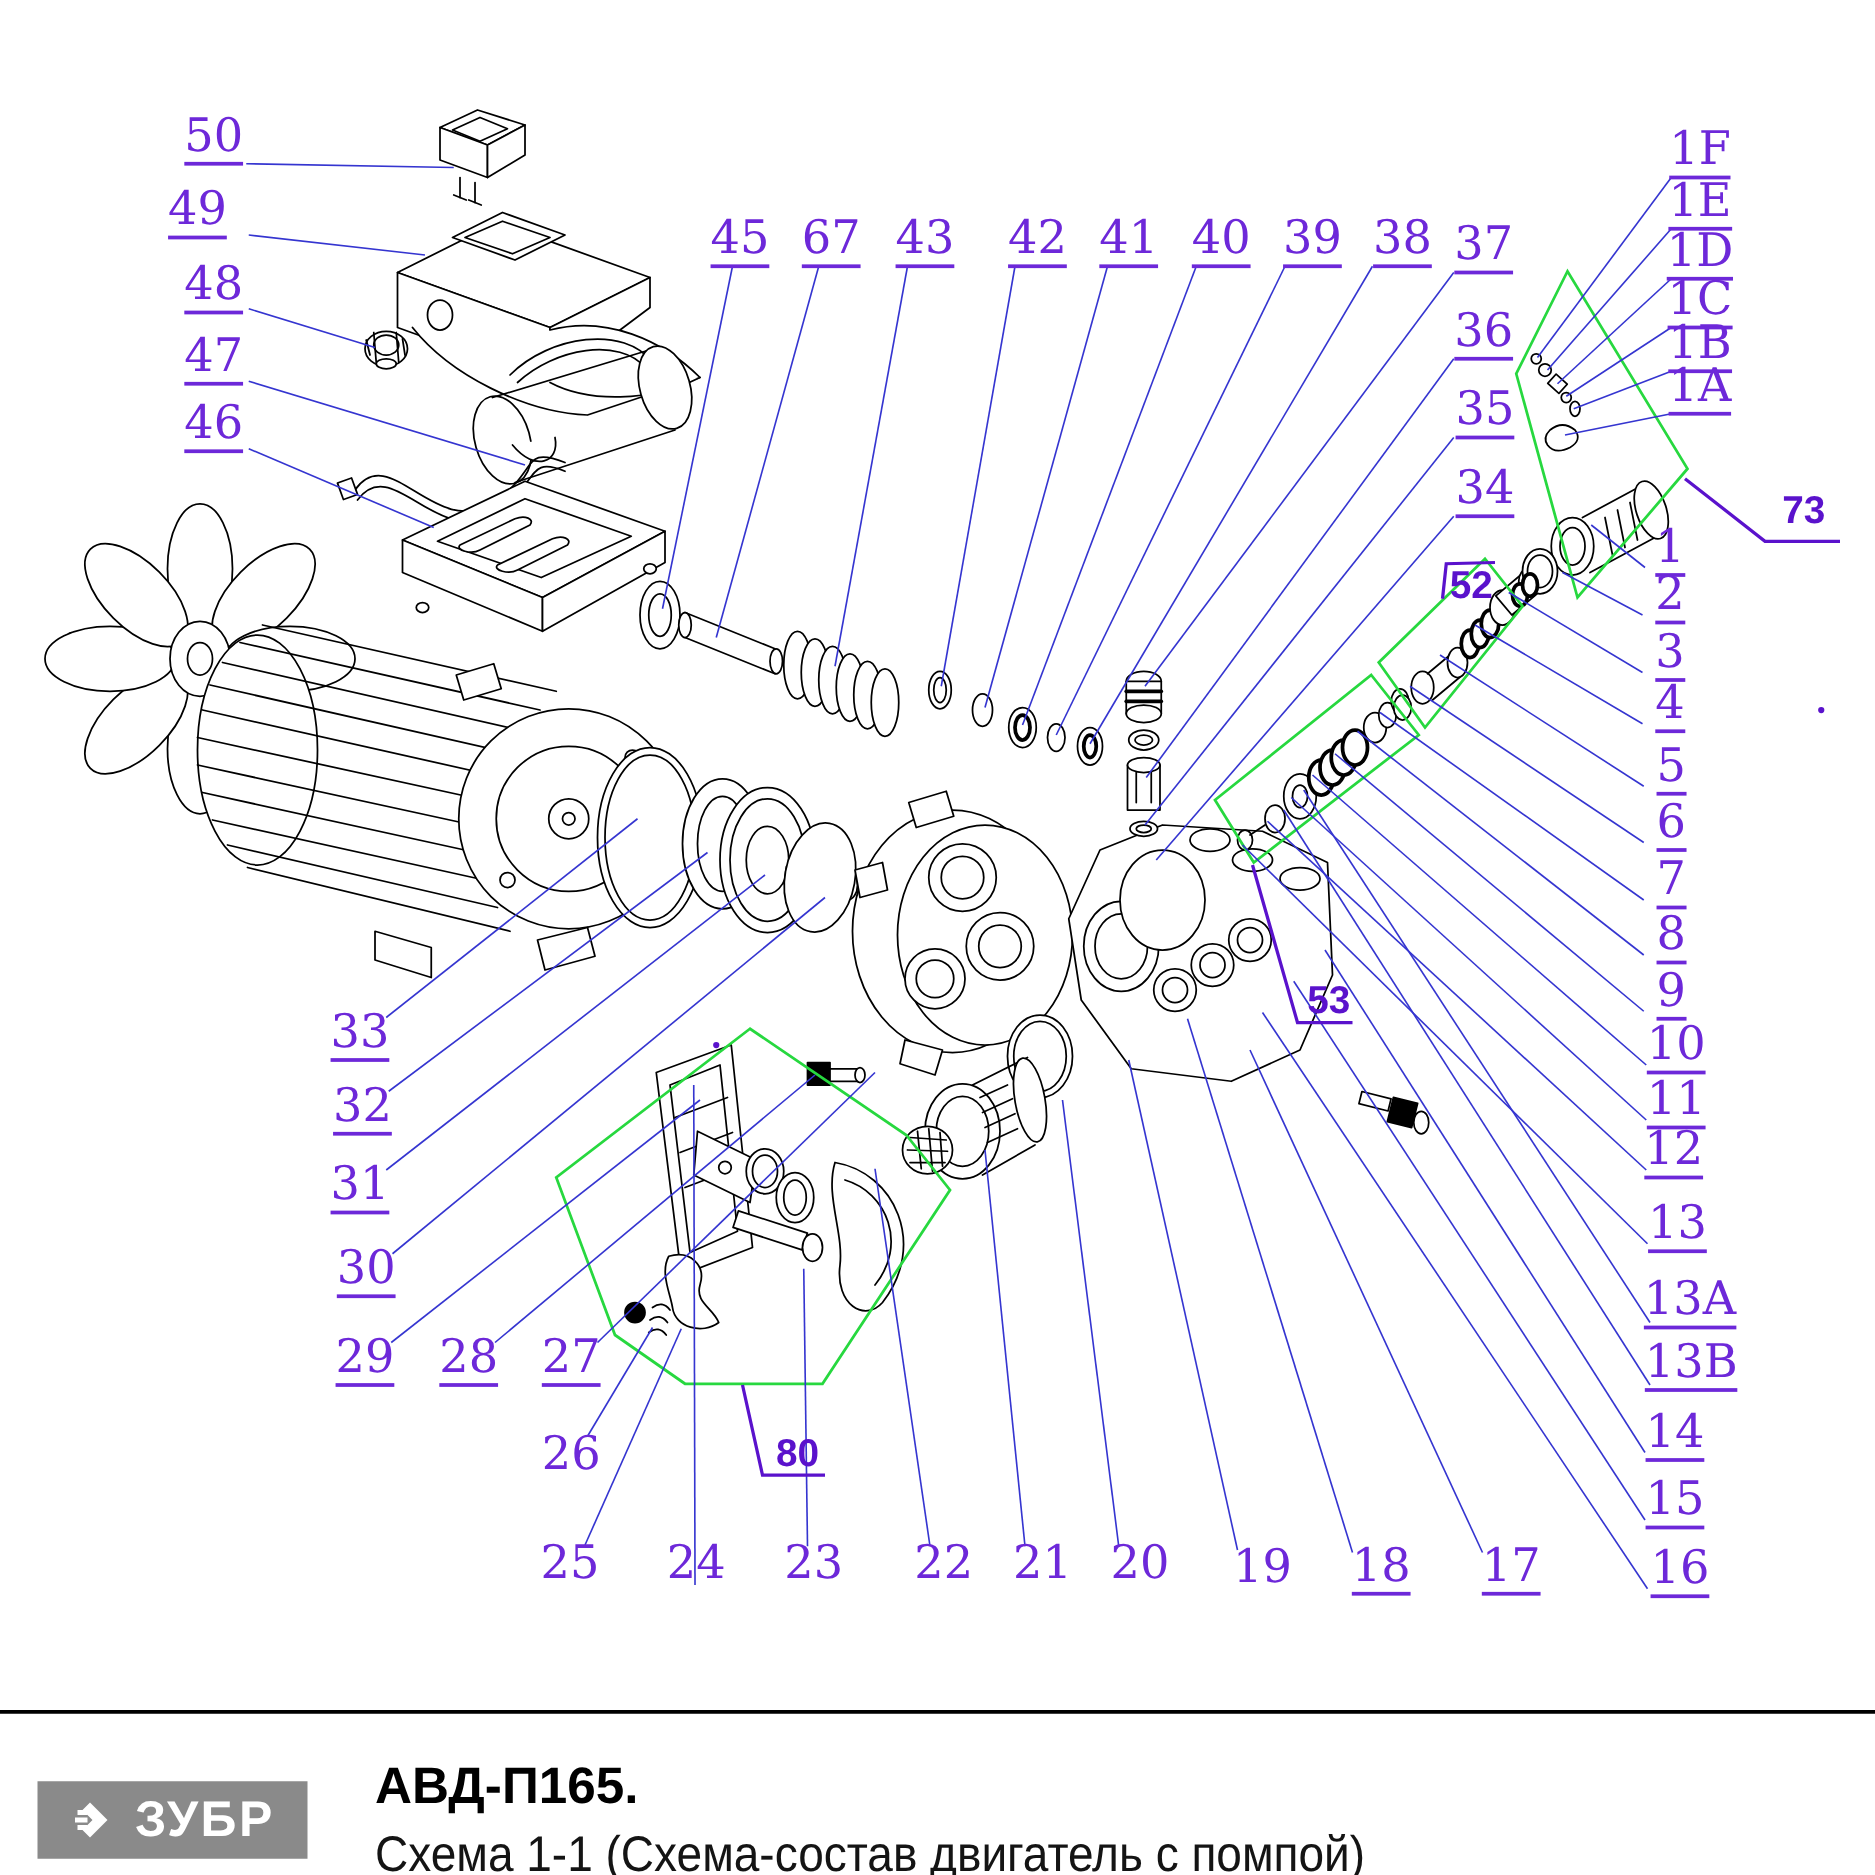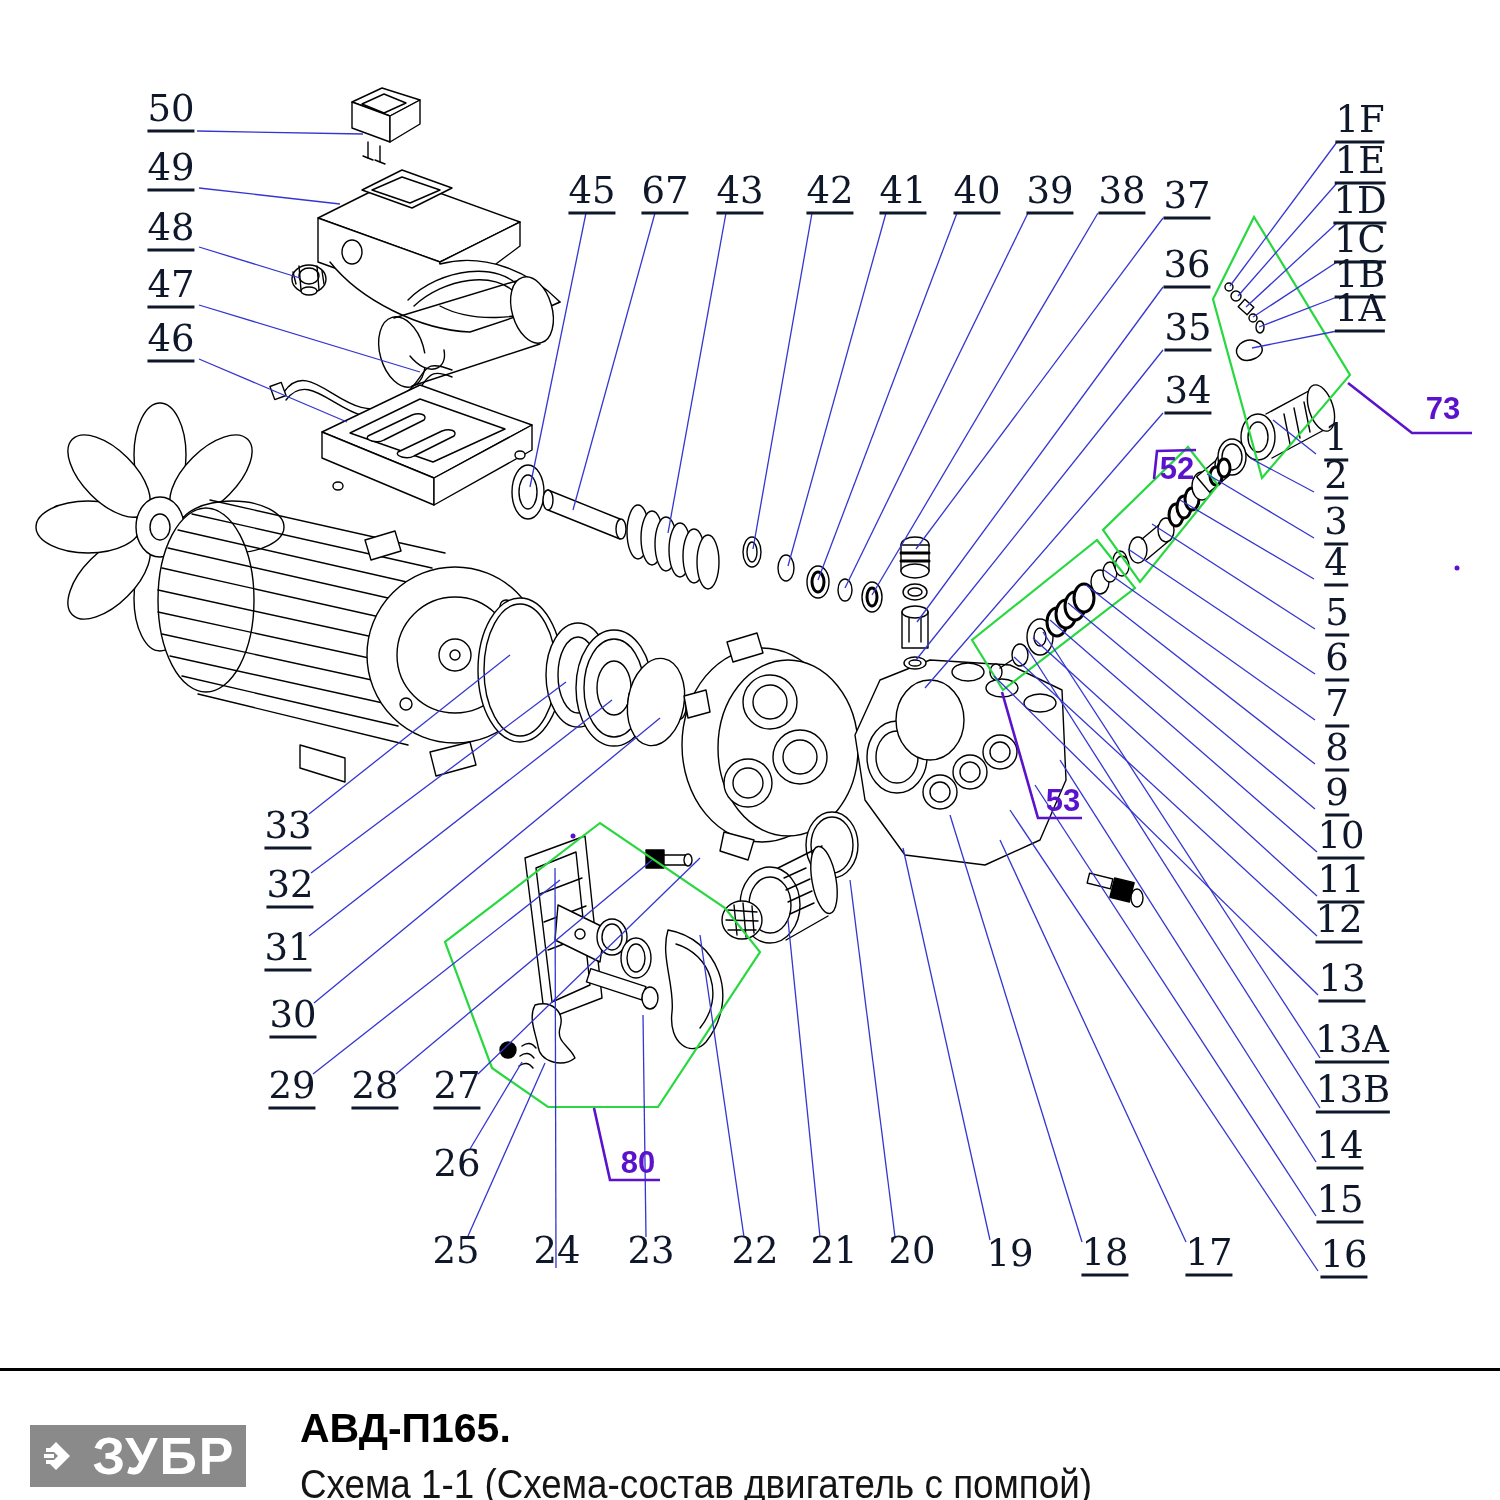--- a/index.html
+++ b/index.html
@@ -1,28 +1,28 @@
 <!DOCTYPE html>
 <html><head>
 <meta charset="utf-8">
 <style>
   html,body{margin:0;padding:0;background:#ffffff;}
   .stage{position:relative;width:1500px;height:1500px;background:#fff;overflow:hidden;
          font-family:"DejaVu Serif", serif;}
   svg.layer{position:absolute;left:0;top:0;width:1500px;height:1500px;}
   #labels{position:absolute;left:0;top:0;width:1500px;height:1500px;pointer-events:none;}
   .plabel{position:absolute;transform:translate(-50%,-50%);white-space:nowrap;line-height:1;}
-  .plabel.blue{color:#0f172a;font-family:"DejaVu Serif",serif;font-size:37px;font-weight:500;}
+  .plabel.blue{color:#6d28d9;font-family:"DejaVu Serif",serif;font-size:37px;font-weight:500;}
   .plabel.purple{color:#5a12cc;font-family:"Liberation Sans",sans-serif;font-size:31px;font-weight:bold;}
   .plabel.ul{border-bottom:3px solid currentColor;padding-bottom:3px;}
   .footer{position:absolute;left:0;top:1368px;width:1500px;}
   .footer-rule{height:3px;background:#000;width:1500px;}
   .footer-row{display:flex;align-items:center;margin-top:34px;margin-left:30px;}
   .logo-box{width:216px;height:62px;background:#8a8a8a;display:flex;align-items:center;justify-content:center;gap:8px;}
-  .logo-text{color:#fff;font-family:"Liberation Sans",sans-serif;font-weight:bold;font-size:52px;letter-spacing:2px;}
+  .logo-text{color:#fff;font-family:"Liberation Sans",sans-serif;font-weight:bold;font-size:40px;letter-spacing:2px;}
   .title-wrap{margin-left:54px;font-family:"Liberation Sans",sans-serif;color:#000;display:flex;align-items:baseline;gap:10px;flex-direction:column;}
   .title-model{font-size:41px;font-weight:bold;}
   .title-sub{font-size:40px;font-weight:normal;transform:scaleX(.92);transform-origin:left;color:#141414;}
 </style>
 </head>
 <body>
 
 <div class="stage">
 
   <svg class="layer" viewBox="0 0 1500 1500" fill="none" stroke="#000" stroke-width="1.4" stroke-linejoin="round" stroke-linecap="round">
@@ -381,21 +381,21 @@
       <polyline points="1348,383 1412,433 1472,433" fill="none" stroke="#5a12cc" stroke-width="2.6"></polyline>
       <polyline points="1196,450 1157,451 1154,479" fill="none" stroke="#5a12cc" stroke-width="2.6"></polyline>
       <polyline points="1002,692 1038,818 1082,818" fill="none" stroke="#5a12cc" stroke-width="2.6"></polyline>
       <polyline points="594,1108 610,1180 660,1180" fill="none" stroke="#5a12cc" stroke-width="2.6"></polyline>
       <circle cx="1457" cy="568" r="2.5" fill="#5a12cc"></circle>
       <circle cx="573" cy="836" r="2.5" fill="#5a12cc"></circle>
     </svg>
 
   <div id="labels">
       <div class="plabel blue ul" style="left: 171px; top: 111px;">50</div>
-      <div class="plabel blue ul" style="left: 171px; top: 170px; text-align: center;">49</div>
+      <div class="plabel blue ul" style="left: 158px; top: 170px; text-align: center;">49</div>
       <div class="plabel blue ul" style="left: 171px; top: 230px;">48</div>
       <div class="plabel blue ul" style="left: 171px; top: 287px;">47</div>
       <div class="plabel blue ul" style="left: 171px; top: 341px;">46</div>
       <div class="plabel blue ul" style="left: 592px; top: 193px;">45</div>
       <div class="plabel blue ul" style="left: 665px; top: 193px;">67</div>
       <div class="plabel blue ul" style="left: 740px; top: 193px;">43</div>
       <div class="plabel blue ul" style="left: 830px; top: 193px;">42</div>
       <div class="plabel blue ul" style="left: 903px; top: 193px;">41</div>
       <div class="plabel blue ul" style="left: 977px; top: 193px;">40</div>
       <div class="plabel blue ul" style="left: 1050px; top: 193px;">39</div>

